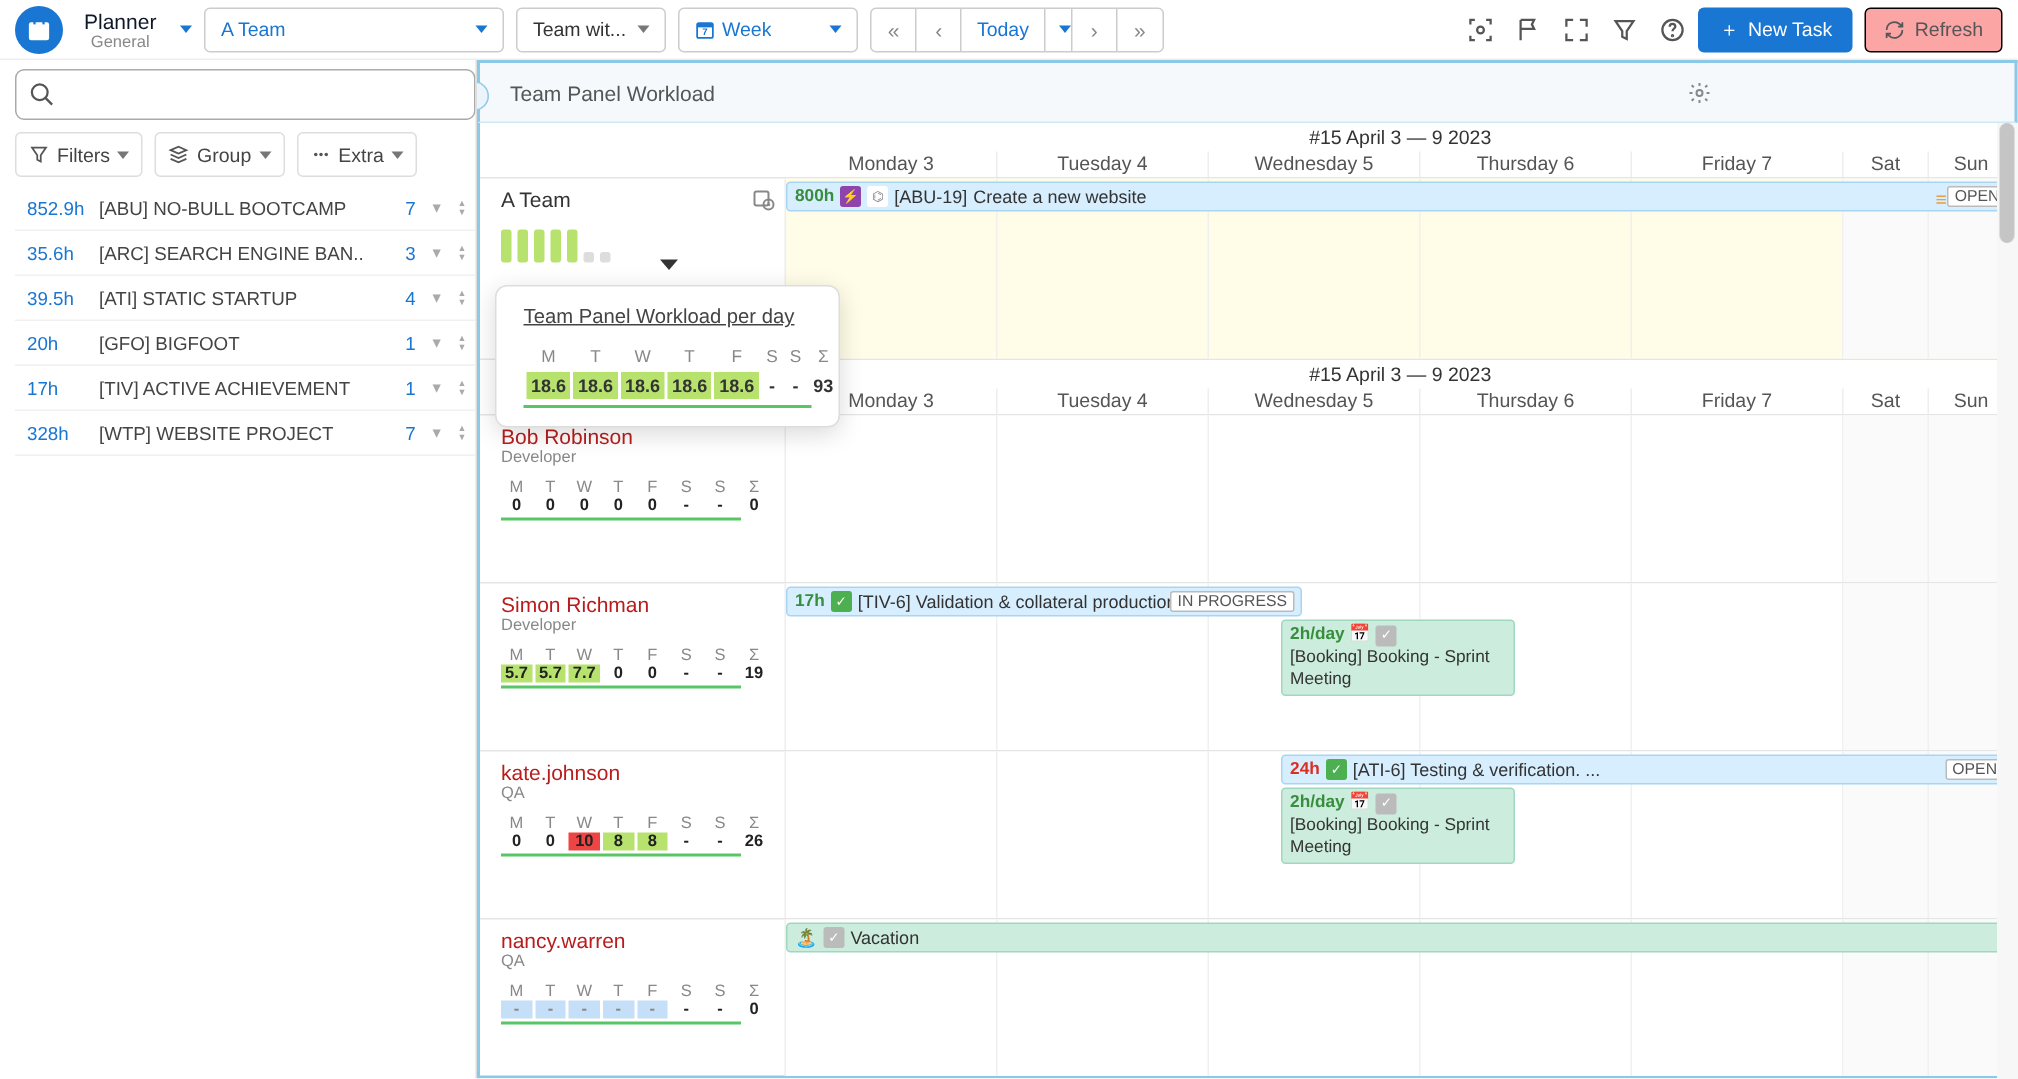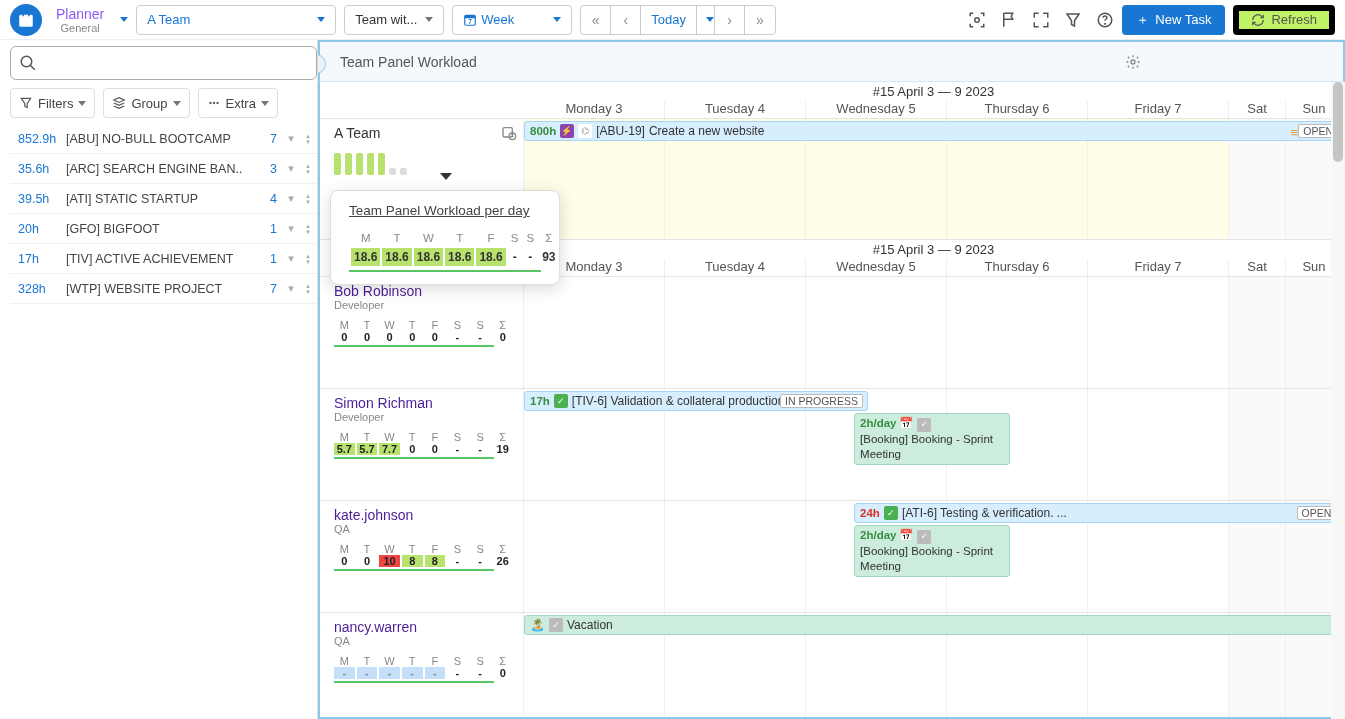--- a/index.html
+++ b/index.html
@@ -3,39 +3,39 @@
 <meta charset="utf-8">
 <style>
 * { box-sizing: border-box; margin: 0; padding: 0; }
 body { font-family: -apple-system, Arial, sans-serif; font-size: 13px; color: #333; background: #fff; overflow: hidden; }
 
 
 .top-toolbar { height: 40px; display: flex; align-items: center; padding: 4px 10px; gap: 8px; border-bottom: 1px solid #eee; }
 .app-logo { width: 32px; height: 32px; background: #1976d2; border-radius: 50%; display: flex; align-items: center; justify-content: center; }
 .app-logo svg { width: 18px; height: 18px; fill: #fff; }
 .app-title-block { display: flex; flex-direction: column; margin-left: 6px; margin-right: 8px; }
-.app-title { font-weight: 500; font-size: 14px; color: #8b5cf6; }
+.app-title { font-weight: 500; font-size: 14px; color: #0f172a; }
 .app-subtitle { font-size: 11px; color: #888; text-align: center; }
 .tb-dd { height: 30px; border: 1px solid #ccc; border-radius: 4px; padding: 0 10px; display: flex; align-items: center; gap: 4px; background: #fff; cursor: pointer; }
 .tb-dd .label { white-space: nowrap; overflow: hidden; text-overflow: ellipsis; }
 .tb-dd.team { width: 200px; color: #1976d2; }
 .tb-dd.panel { width: 100px; }
 .tb-dd.period { width: 120px; color: #1976d2; }
 .caret-down { flex-shrink:0; margin-left:auto; width: 0; height: 0; border-left: 4px solid transparent; border-right: 4px solid transparent; border-top: 5px solid #1976d2; }
 .caret-down.gray { border-top-color: #777; }
 .nav-group { display: flex; border: 1px solid #ccc; border-radius: 4px; overflow: hidden; height: 30px; }
 .nav-btn { width: 30px; display: flex; align-items: center; justify-content: center; cursor: pointer; border-right: 1px solid #ccc; color:#888; font-size:14px; }
 .nav-btn.today { width: auto; padding: 0 10px; color: #1976d2; font-size:13px; }
 .nav-btn.caret { width: 18px; }
 .nav-btn:last-child { border-right: none; }
 .tb-spacer { flex: 1; }
 .tb-icons { display: flex; gap: 14px; align-items: center; }
 .tb-icon { width:18px; height:18px; cursor:pointer; color:#555; display:flex; align-items:center; justify-content:center; }
 .btn-primary { background: #1976d2; color: #fff; border: none; border-radius: 4px; height: 30px; padding: 0 14px; display:flex; align-items:center; gap:6px; cursor:pointer; font-size:13px; }
-.btn-secondary { background:#bef264; border:6px solid #000000; border-radius:4px; height:30px; padding:0 12px; display:flex; align-items:center; gap:6px; cursor:pointer; font-size:13px; color:#555; }
+.btn-secondary { background:#fca5a5; border:1px solid #000000; border-radius:4px; height:30px; padding:0 12px; display:flex; align-items:center; gap:6px; cursor:pointer; font-size:13px; color:#555; }
 
 
 .main { display:flex; height: calc(100vh - 40px); }
 .left-pane { width: 318px; padding: 6px 0 6px 10px; border-right: 1px solid #ddd; overflow:hidden; }
 .search-box { display:flex; align-items:center; border:1px solid #aaa; border-radius:6px; height:34px; padding:0 8px; margin-bottom:8px; }
 .search-box input { flex:1; border:none; outline:none; font-size:13px; color:#666; }
 .filter-row { display:flex; gap:8px; margin-bottom:6px; }
 .filter-btn { height:30px; border:1px solid #ddd; border-radius:4px; background:#fff; padding:0 8px; display:flex; align-items:center; gap:5px; cursor:pointer; font-size:13px; color:#444; }
 .issue-list { margin-top:4px; }
 .issue-row { display:flex; align-items:center; height:30px; padding:0 6px 0 8px; border-bottom:1px solid #f0f0f0; font-size:12.5px; gap:6px; }
@@ -59,21 +59,21 @@
 .week-head-cols { flex:1; }
 .week-title { text-align:center; font-size:13px; color:#333; padding:2px 0; }
 .day-row { display:flex; }
 .day-cell { flex:1; text-align:center; font-size:13px; color:#555; padding-bottom:2px; border-right:1px solid #eee; }
 .day-cell.wk { flex:0.4; }
 
 
 .lane { display:flex; position:relative; min-height:60px; border-top:1px solid #e5e5e5; }
 .lane-left { width:204px; flex-shrink:0; padding:6px 10px 10px 14px; border-right:1px solid #eee; position:relative; }
 .lane-right { flex:1; position:relative; background:#fff; }
-.res-name { font-size:14px; color:#4c1d95; }
+.res-name { font-size:14px; color:#b91c1c; }
 .res-role { font-size:11px; color:#888; }
 .wk-grid { position:absolute; inset:0; display:flex; }
 .wk-grid > div { flex:1; border-right:1px solid #f0f0f0; }
 .wk-grid > div.wkend { flex:0.4; background:#fafafa; }
 
 .lane.team .lane-left { min-height:120px; }
 .team-left-title { font-size:14px; font-weight:500; margin-bottom:6px; }
 .spark { display:flex; gap:4px; align-items:flex-end; height:28px; margin-bottom:2px; }
 .spark > span { width:7px; background:#b6e26d; border-radius:2px; }
 .team-date-icon { position:absolute; right:6px; top:6px; color:#888; }

